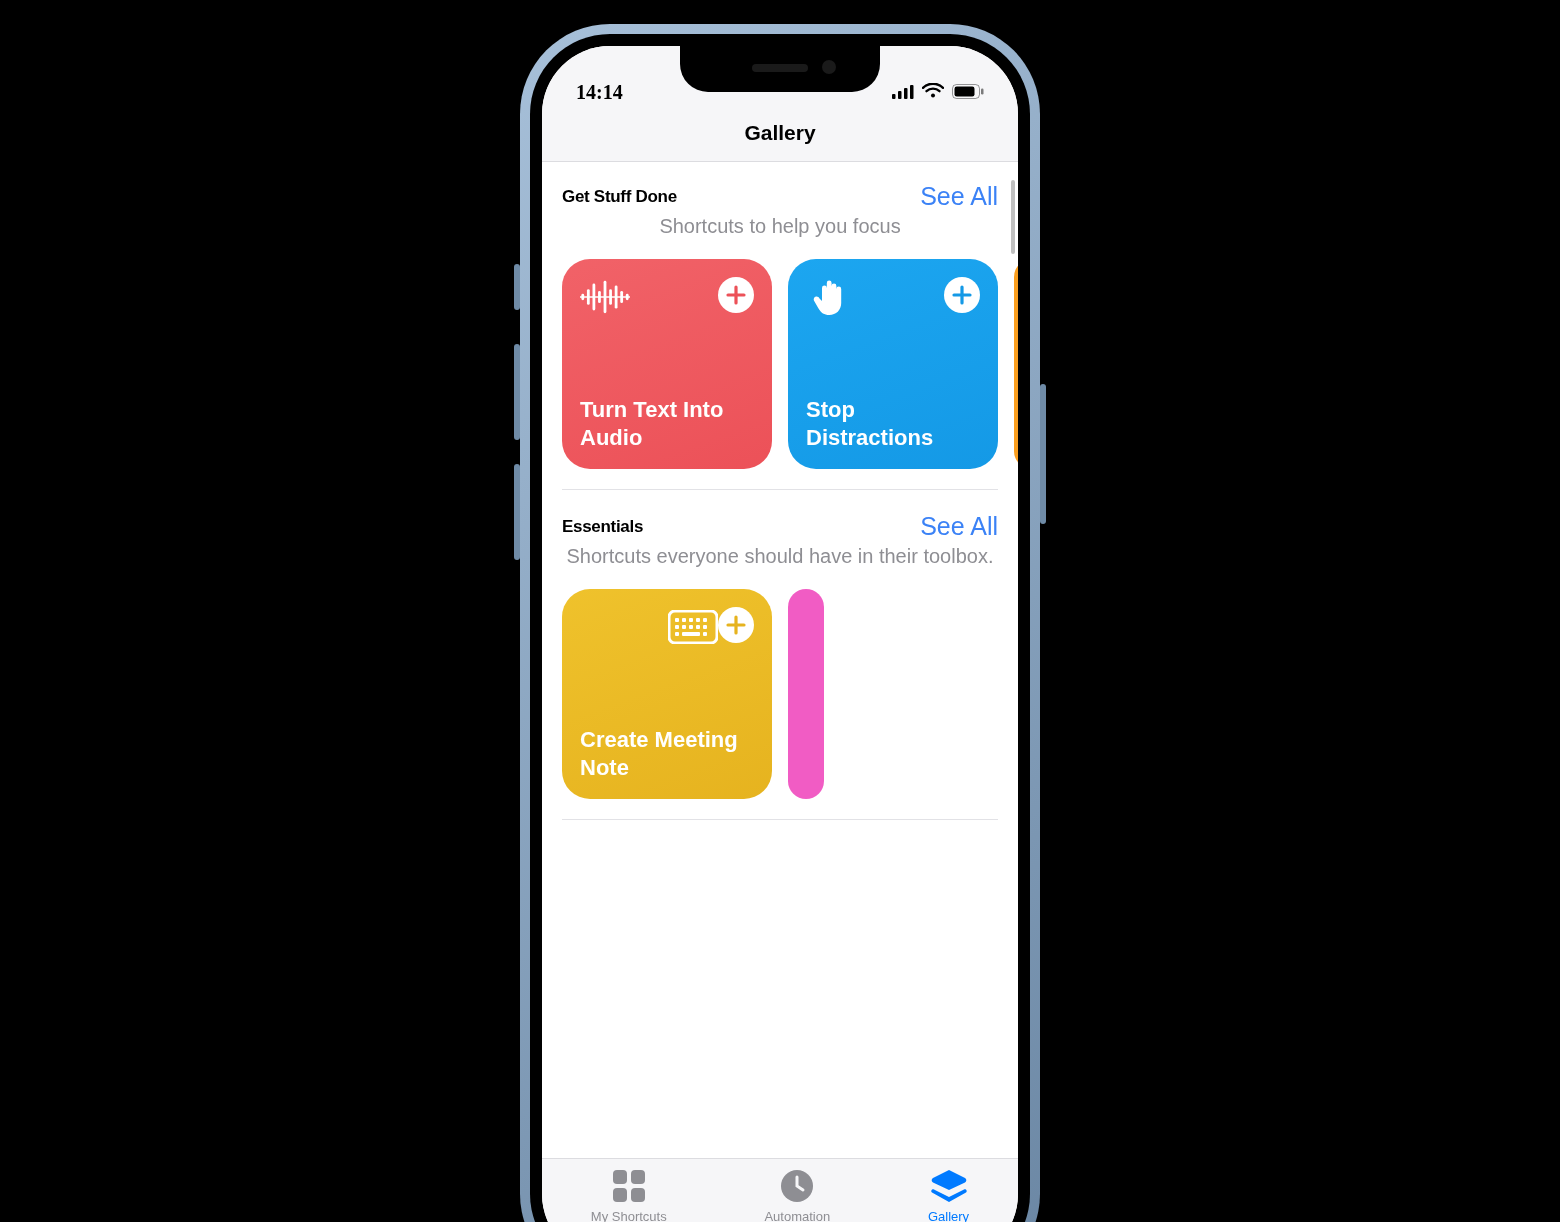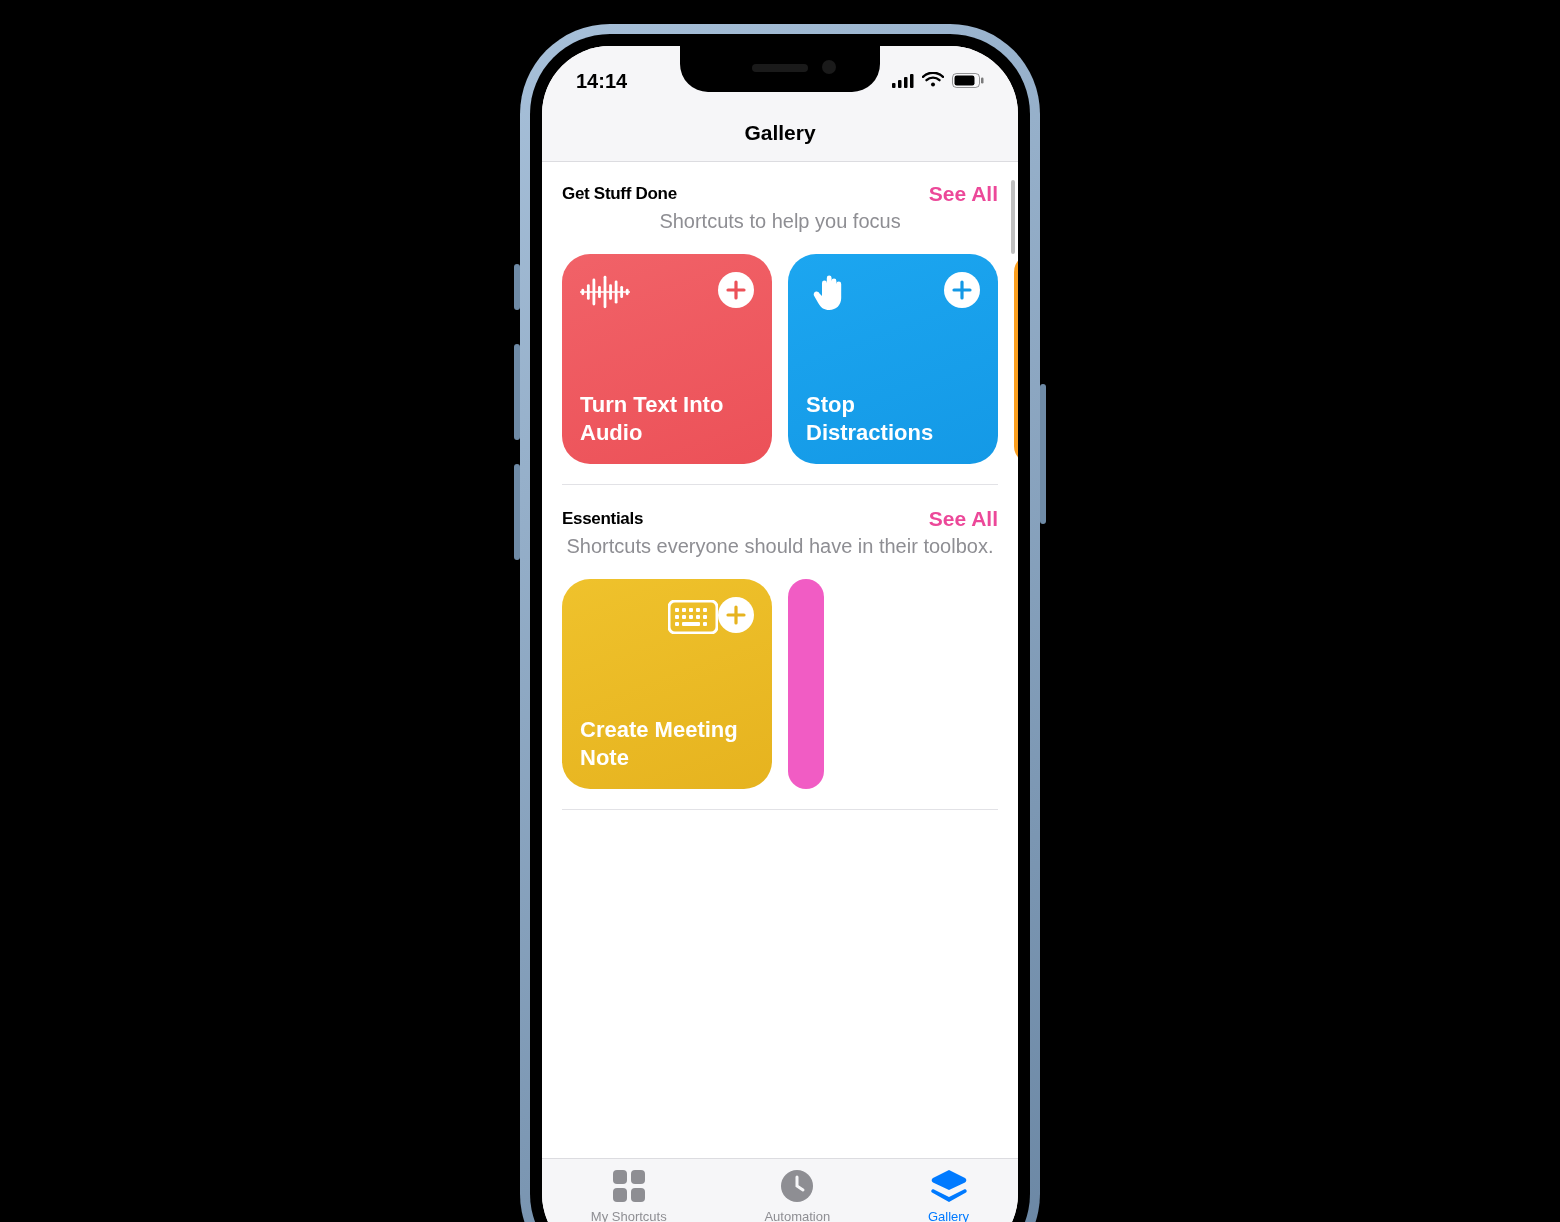--- a/index.html
+++ b/index.html
@@ -98,26 +98,27 @@
     top: 14px;
     width: 14px;
     height: 14px;
     background: #1a1a1a;
     border-radius: 50%;
   }
   
   .status-bar {
     height: 58px;
     display: flex;
-    align-items: center;
+    align-items: flex-end;
     justify-content: space-between;
     padding: 12px 34px 0;
     font-size: 20px;
     font-weight: 600;
     background: #f6f6f8;
+    font-family: Liberation Serif, serif;
   }
   .status-icons { display: flex; align-items: center; gap: 8px; }
   
   .nav-header {
     height: 58px;
     background: #f6f6f8;
     border-bottom: 1px solid #dcdce0;
     display: flex;
     align-items: center;
     justify-content: center;
@@ -142,21 +143,21 @@
     border-radius: 2px;
   }
   .section { margin-bottom: 12px; padding-right: 20px; }
   .section-head {
     display: flex;
     justify-content: space-between;
     align-items: center;
     margin-bottom: 2px;
   }
   .section-title { font-size: 17px; font-weight: 700; letter-spacing: -0.3px; }
-  .see-all { color: #ec4899; font-size: 21px; font-weight: 700; }
+  .see-all { color: #3b82f6; font-size: 25px; font-weight: 400; }
   .section-sub { font-size: 20px; color: #8e8e93; margin-bottom: 20px; line-height: 1.3; text-align: center; }
   .sep { height: 1px; background: #e2e2e6; margin: 20px 20px 22px 0; }
   .card-row {
     display: flex;
     gap: 16px;
     overflow-x: hidden;
     padding-right: 0;
   }
   .card {
     flex: 0 0 210px;

